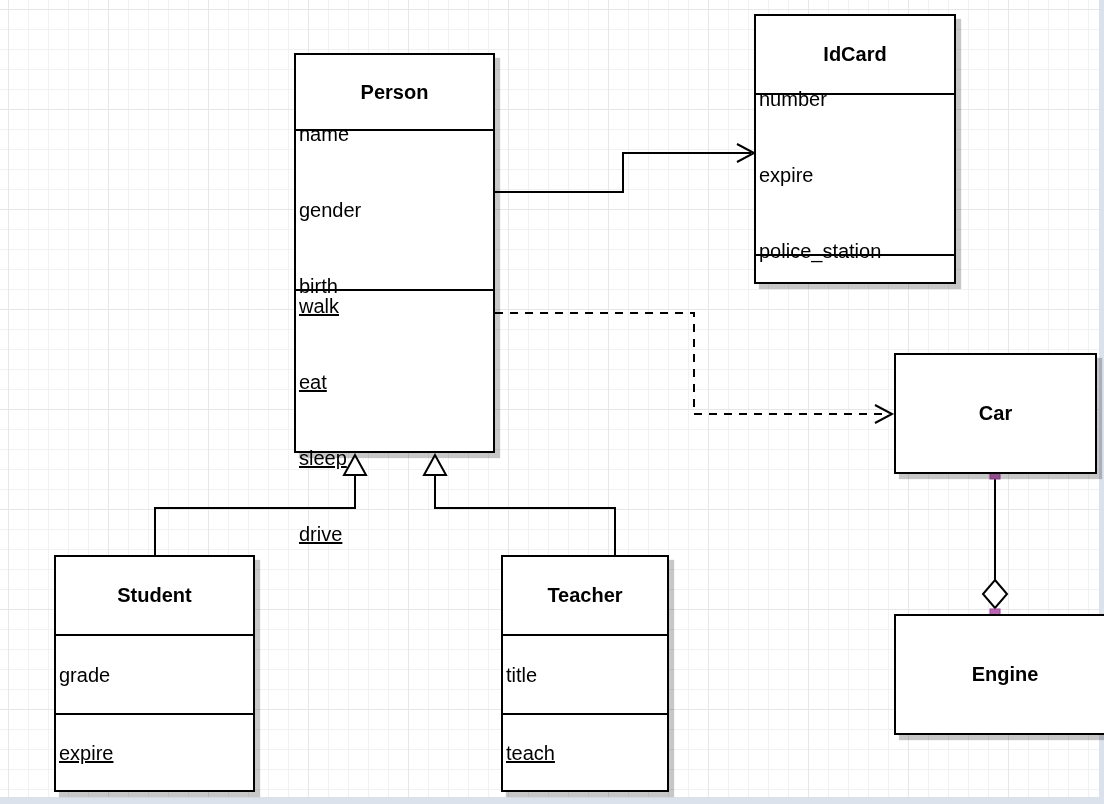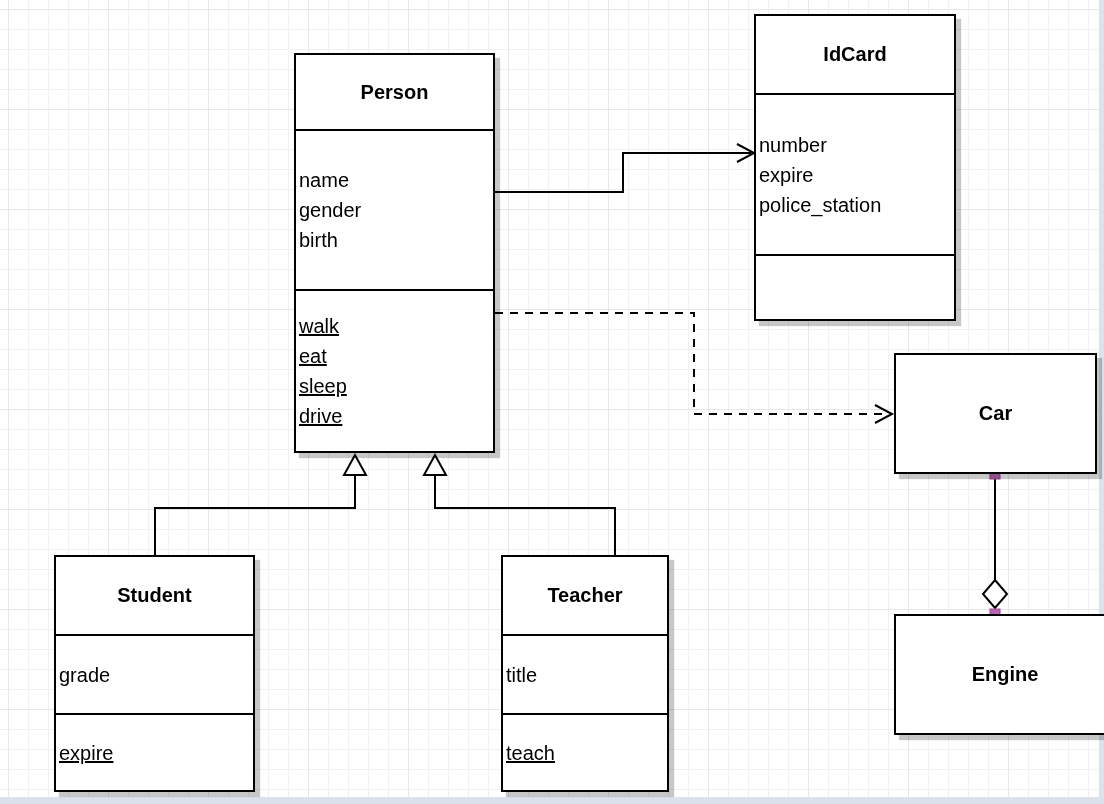--- a/index.html
+++ b/index.html
@@ -40,20 +40,21 @@
     flex:0 0 auto;
   }
   .cls-title.solo{border-bottom:none;flex:1 1 auto;}
   .cls-sec{
     box-sizing:border-box;
     display:flex;flex-direction:column;justify-content:center;
     padding-left:3px;
     font-size:20px;
     border-bottom:2px solid #000;
     flex:0 0 auto;
+    gap:46px;
   }
   .cls-sec.last{border-bottom:none;flex:1 1 auto;text-decoration:underline;}
   .cls-sec div{line-height:30px;}
 </style>
 </head>
 <body>
 
 <div id="canvas">
 
   <div id="strip-right" class="edge-strip"></div>
@@ -97,21 +98,21 @@
       <div>birth</div>
     </div>
     <div class="cls-sec last">
       <div>walk</div>
       <div>eat</div>
       <div>sleep</div>
       <div>drive</div>
     </div>
   </div>
 
-  <div class="cls" style="left:754px;top:14px;width:202px;height:307px">
+  <div class="cls" style="left:754px;top:14px;width:202px;height:270px">
     <div class="cls-title" style="height:79px">IdCard</div>
     <div class="cls-sec" style="height:161px">
       <div>number</div>
       <div>expire</div>
       <div>police_station</div>
     </div>
     <div class="cls-sec last"></div>
   </div>
 
   <div class="cls" style="left:894px;top:353px;width:203px;height:121px">

